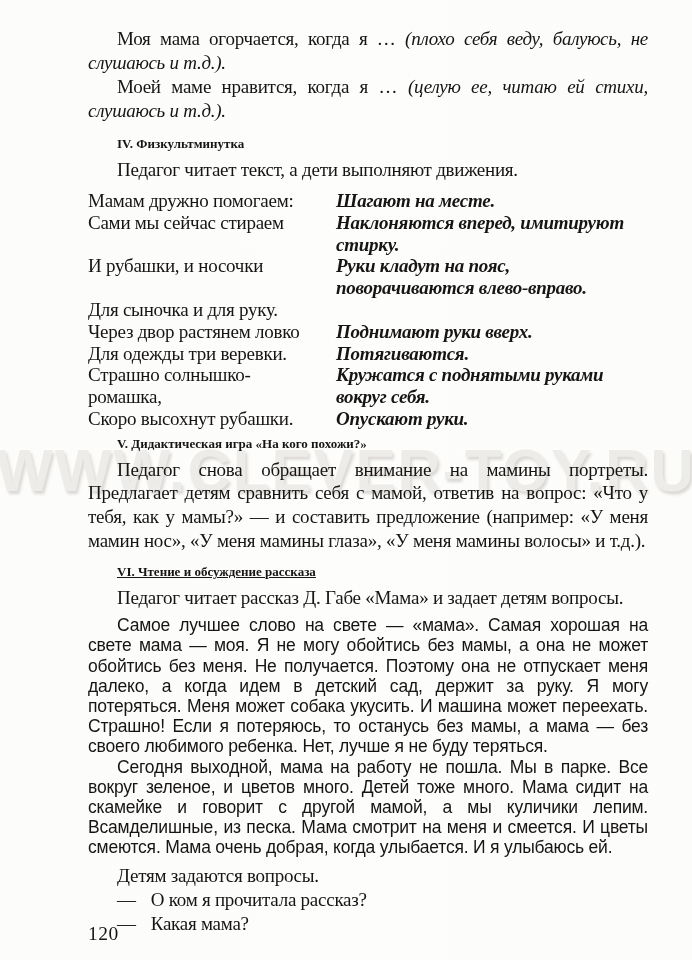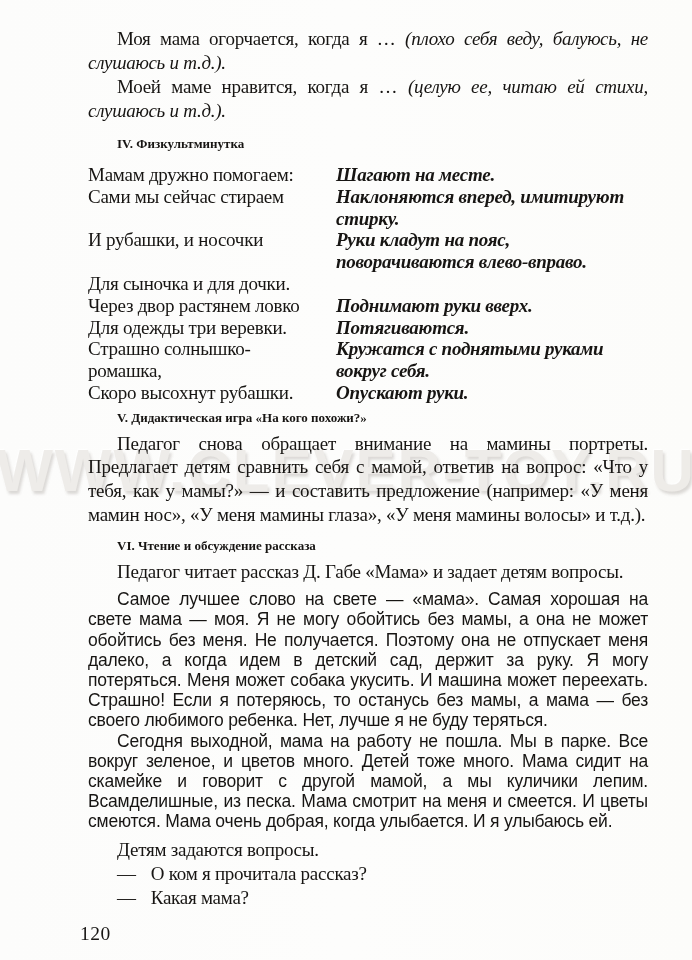--- a/index.html
+++ b/index.html
@@ -46,21 +46,21 @@
   .note-italic{font-style:italic;}
   .heading{
     font-size:13px;
     line-height:24px;
     font-weight:bold;
     text-indent:29px;
     margin:0;
   }
   .heading.h-iv{margin-top:9px;}
   .heading.h-v{margin-top:2px;}
-  .heading.h-vi{margin-top:8px;}
+  .heading.h-vi{margin-top:8px;text-decoration:underline;}
   .lead{margin-top:2px;}
   .exercise{
     margin:8px 0 2px 0;
     display:grid;
     grid-template-columns:236px 306px;
     column-gap:12px;
     font-size:19px;
     line-height:21.8px;
     letter-spacing:-0.25px;
   }
@@ -74,49 +74,50 @@
     line-height:20.2px;
     letter-spacing:-0.2px;
     text-align:justify;
     text-indent:29px;
   }
   .questions{margin-top:6px;font-size:19px;line-height:24.4px;letter-spacing:-0.25px;}
   .q-line{text-indent:29px;}
   .q-dash{margin-right:15px;}
   .page-number{
     position:absolute;z-index:1;
-    left:80px;top:923px;
+    left:88px;top:923px;
     font-size:19.5px;
     letter-spacing:0.5px;
   }
 </style>
 </head>
 <body>
 
 <div class="page">
 
   <div class="watermark">WWW.CLEVER-TOY.RU</div>
 
   <div class="content">
 
     <p class="bodytext"><span>Моя мама огорчается, когда я … </span><span class="note-italic">(плохо себя веду, балуюсь, не слушаюсь и т.д.).</span></p>
 
     <p class="bodytext"><span>Моей маме нравится, когда я … </span><span class="note-italic">(целую ее, читаю ей стихи, слушаюсь и т.д.).</span></p>
 
     <p class="heading h-iv">IV. Физкультминутка</p>
 
+    <p class="bodytext lead">Педагог читает текст, а дети выполняют движения.</p>
 
     <div class="exercise">
       <div class="verse">Мамам дружно помогаем:</div>
       <div class="move">Шагают на месте.</div>
       <div class="verse">Сами мы сейчас стираем</div>
       <div class="move">Наклоняются вперед, имитируют стирку.</div>
       <div class="verse">И рубашки, и носочки</div>
       <div class="move">Руки кладут на пояс, поворачиваются влево-вправо.</div>
-      <div class="verse">Для сыночка и для дочки.</div>
+      <div class="verse">Для сыночка и для руку.</div>
       <div class="verse">Через двор растянем ловко</div>
       <div class="move">Поднимают руки вверх.</div>
       <div class="verse">Для одежды три веревки.</div>
       <div class="move">Потягиваются.</div>
       <div class="verse">Страшно солнышко-ромашка,</div>
       <div class="move">Кружатся с поднятыми руками вокруг себя.</div>
       <div class="verse">Скоро высохнут рубашки.</div>
       <div class="move">Опускают руки.</div>
     </div>
 

